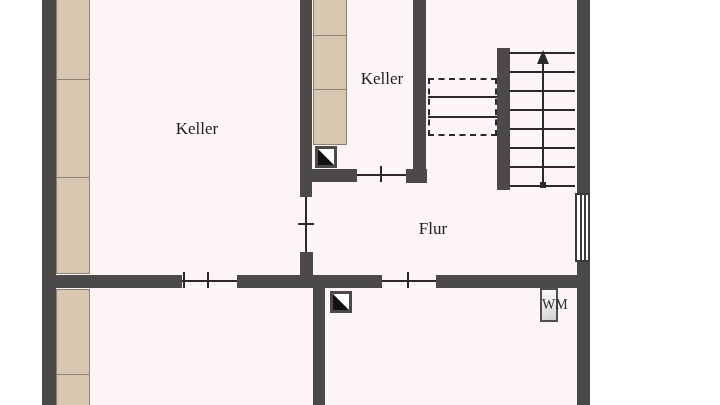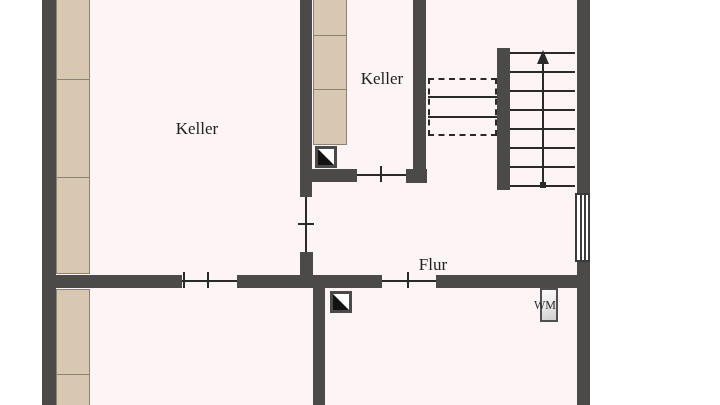--- a/index.html
+++ b/index.html
@@ -36,22 +36,22 @@
   .arrowhead{
     width:0;height:0;
     border-left:6px solid transparent;border-right:6px solid transparent;
     border-bottom:14px solid var(--line,#2a2a2a);
   }
   .dot{background:var(--line,#2a2a2a);}
   .wm-box{
     width:18px;height:34px;box-sizing:border-box;
     border:2px solid #4f4f4f;
     background:linear-gradient(160deg,#fbfbfb 0%,#ececec 45%,#cfcfcf 100%);
-    display:flex;align-items:center;justify-content:flex-end;
-    font-size:12px;color:#2c2c2c;
+    display:flex;align-items:center;justify-content:flex-start;
+    font-size:14px;color:#2c2c2c;
   }
 </style>
 </head>
 <body>
 
 <div id="plan">
 
   <div class="abs interior" style="left:42px;top:0;width:548px;height:405px;"></div>
 
   <div class="abs wall" style="left:42px;top:0;width:14px;height:405px;"></div>
@@ -105,21 +105,21 @@
   <div class="abs line" style="left:542px;top:56px;width:2px;height:130px;"></div>
   <div class="abs arrowhead" style="left:537px;top:50px;"></div>
   <div class="abs dot" style="left:540px;top:182px;width:6px;height:6px;"></div>
 
   <div class="abs dashedbox" style="left:428px;top:78px;width:69px;height:58px;"></div>
   <div class="abs line" style="left:428px;top:96px;width:69px;height:2px;"></div>
   <div class="abs line" style="left:428px;top:116px;width:69px;height:2px;"></div>
 
   <div class="abs room-label" style="left:147px;top:119px;">Keller</div>
   <div class="abs room-label" style="left:332px;top:69px;">Keller</div>
-  <div class="abs room-label" style="left:383px;top:219px;margin-top:36px;">Flur</div>
+  <div class="abs room-label" style="left:383px;top:219px;">Flur</div>
 
   <div class="abs wm-box" style="left:540px;top:288px;">
     <span>WM</span>
   </div>
 
 <div class="abs line" style="left: 510px; top: 52px; width: 65px; height: 2px;"></div>
     <div class="abs line" style="left: 510px; top: 71px; width: 65px; height: 2px;"></div>
     <div class="abs line" style="left: 510px; top: 90px; width: 65px; height: 2px;"></div>
     <div class="abs line" style="left: 510px; top: 109px; width: 65px; height: 2px;"></div>
     <div class="abs line" style="left: 510px; top: 128px; width: 65px; height: 2px;"></div>

